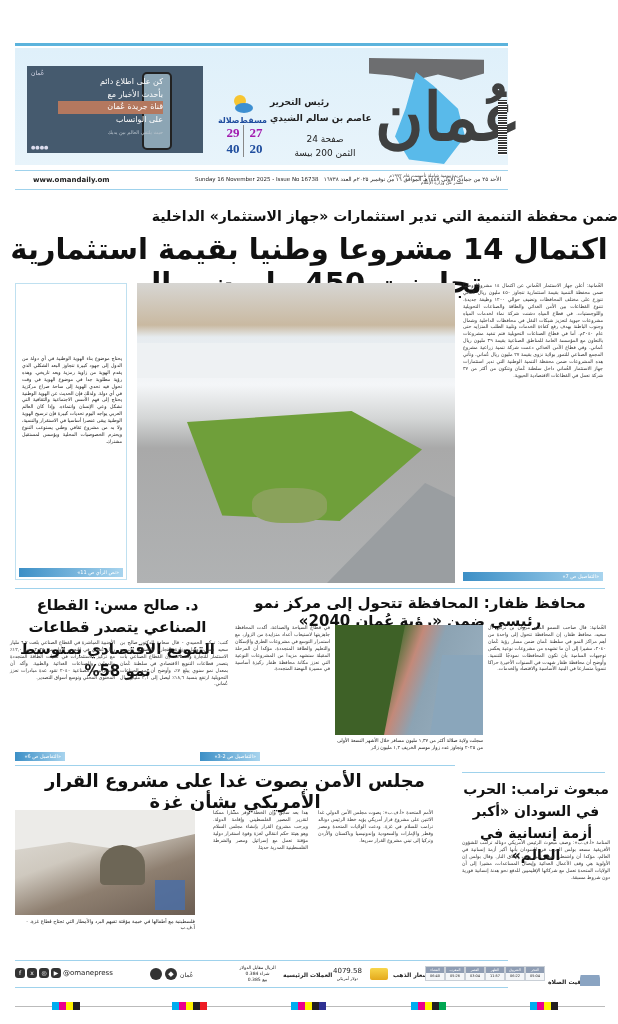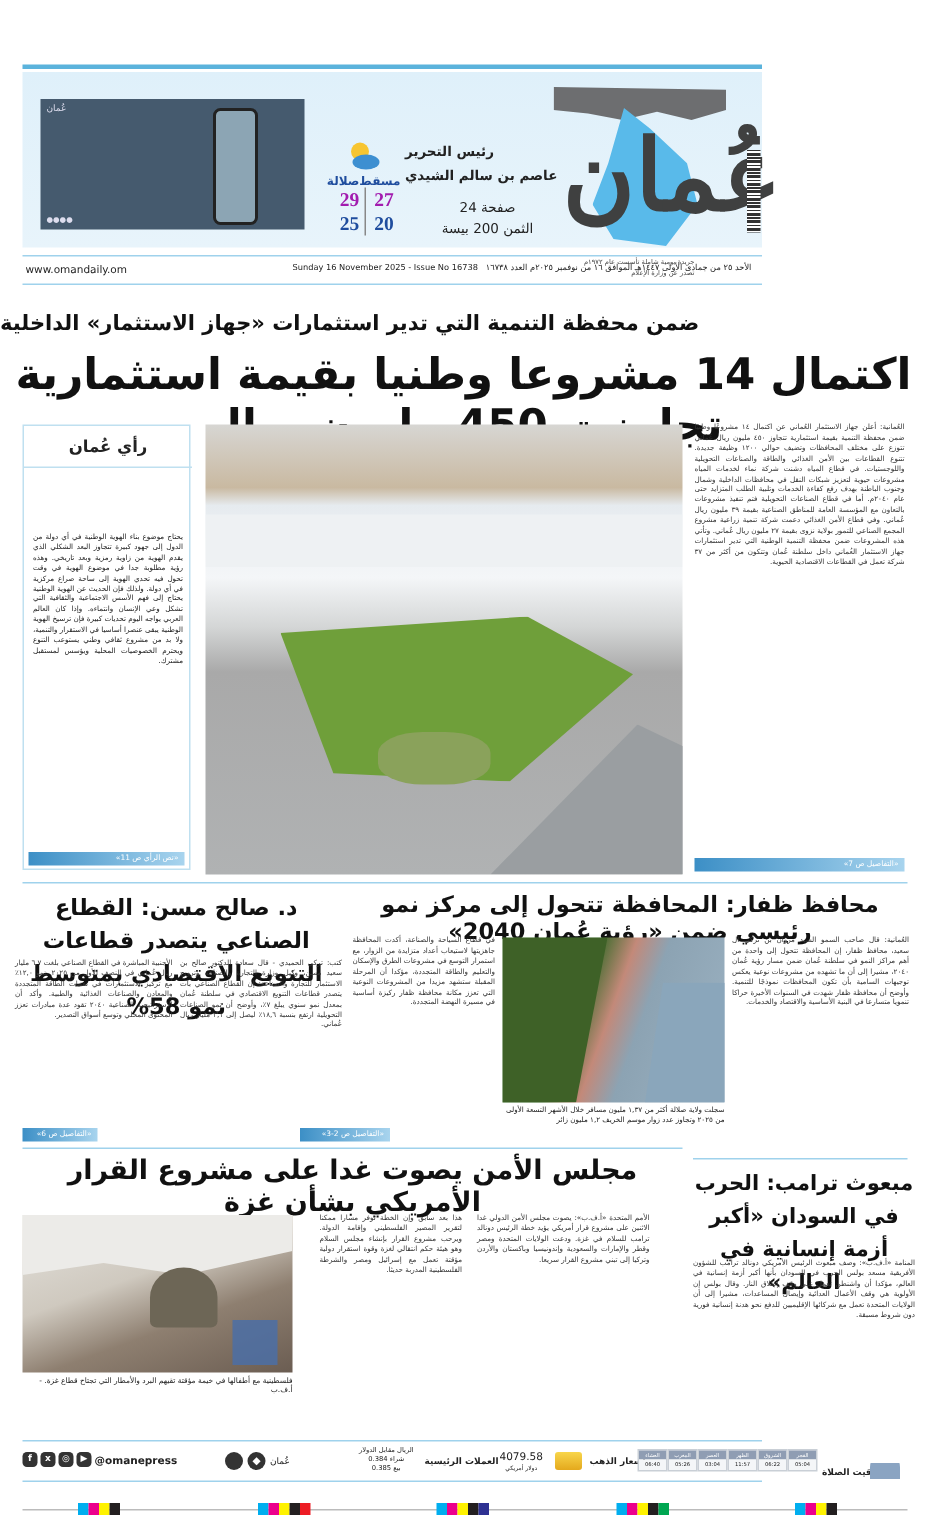--- a/index.html
+++ b/index.html
@@ -23,21 +23,21 @@
 .wcol+.wcol{border-right:1px solid #888}
 .hi{color:#a21caf}.lo{color:#1f4d9e}
 .ad{left:27px;top:66px;width:176px;height:87px;background:#455a6e;overflow:hidden}
 .ad-lines{right:40px;top:10px;width:105px;color:#fff;font-size:8px;line-height:12.5px}
 .ad-hl{background:#b4785f}
 .ad-sub{font-size:5px;color:#b8c3cc}
 .ad-phone{left:115px;top:6px;width:30px;height:78px;border:2px solid #222;border-radius:5px;background:#8ca5b4}
 .ad-brand{left:4px;top:3px;color:#dde;font-size:6px}
 .ad-dots{left:4px;top:78px;color:#dde;font-size:5px}
 .dateline{left:15px;top:170px;width:493px;height:20px;border-top:1px solid #9fd2ec;border-bottom:1px solid #9fd2ec;font-size:6px}
-.url{left:2px;top:5px;font-size:7px;font-weight:normal}
+.url{left:18px;top:5px;font-size:7px;font-weight:bold}
 .date{left:180px;top:5px;font-size:5.5px;white-space:nowrap}
 .pub{right:45px;top:1px;font-size:4.5px;line-height:7px;color:#444}
 .kicker{left:0;top:208px;width:618px;text-align:center;font-size:14px;font-weight:bold;color:#111}
 .headline{left:0;top:232px;width:618px;text-align:center;font-size:29px;font-weight:bold;color:#111;letter-spacing:-.5px}
 .opinion{left:15px;top:283px;width:112px;height:297px;border:1px solid #bfe0f0;background:#fff}
 .op-tag{left:0;top:0;width:112px;height:28px;border-bottom:1px solid #bfe0f0;text-align:center;font-size:11px;font-weight:bold;line-height:28px}
 .op-title{left:4px;top:32px;width:104px;font-size:12px;font-weight:bold;text-align:center;line-height:17px}
 .op-body{left:6px;top:72px;width:100px;font-size:4.8px;line-height:6.9px;text-align:justify}
 .bar{height:9px;background:linear-gradient(90deg,#3c8fc6,#a8d4ee);color:#fff;font-size:5px;line-height:9px;padding:0 4px}
 .photo1{left:137px;top:283px;width:318px;height:300px;background:linear-gradient(180deg,#d7d6d3 0%,#c9b9a1 14%,#e6ebef 18%,#f4f6f8 34%,#d4d6d6 45%,#a9a9a9 55%,#b0b2b3 100%);overflow:hidden}
@@ -64,21 +64,21 @@
 .h-sudan{left:462px;top:778px;width:148px;font-size:14px;line-height:22px}
 .photo3{left:15px;top:810px;width:180px;height:105px;background:linear-gradient(160deg,#e4e2dd 0%,#cfc9bf 40%,#8e7f70 65%,#6b5d52 100%);overflow:hidden}
 .tent{left:0;top:0;width:180px;height:40px;background:#ecebe8;clip-path:polygon(0 0,100% 0,100% 60%,60% 100%,30% 80%,0 100%)}
 .person{left:85px;top:35px;width:45px;height:40px;background:#6d6656;border-radius:50% 50% 10% 10%}
 .crate{left:140px;top:70px;width:30px;height:30px;background:#4b6fa6;opacity:.85}
 .cap3{left:15px;top:918px;width:180px;font-size:5px}
 .sec-c1{left:213px;top:810px;width:95px}
 .sec-c2{left:318px;top:810px;width:115px}
 .sud-c{left:462px;top:840px;width:148px}
 .footer{left:15px;top:960px;width:493px;height:28px;border-top:1px solid #9fd2ec;border-bottom:1px solid #9fd2ec}
-.social{left:0;top:7px;font-size:7px;font-weight:bold;display:flex;gap:2px;align-items:flex-end}
+.social{left:0;top:7px;font-size:7px;font-weight:normal;display:flex;gap:2px;align-items:center}
 .sicon{width:10px;height:10px;border-radius:3px;background:#333;display:inline-block;color:#fff;font-size:6px;text-align:center;line-height:10px}
 .apps{left:135px;top:7px;font-size:6px;display:flex;gap:3px;align-items:center}
 .appicon{width:12px;height:12px;border-radius:50%;background:#333;color:#fff;font-size:7px;text-align:center;line-height:12px}
 .fx{left:215px;top:4px;width:55px;font-size:4.5px;line-height:6px;text-align:center}
 .fx-title{left:268px;top:10px;font-size:6px;font-weight:bold}
 .gold-v{left:318px;top:6px;font-size:7px;text-align:center;line-height:8px}
 .gold-s{font-size:4px}
 .gold-icon{left:355px;top:7px;width:18px;height:12px;background:linear-gradient(#f8d64b,#e4a91d);border-radius:2px}
 .gold-t{left:378px;top:10px;font-size:6px;font-weight:bold}
 .prayer{left:410px;top:5px;display:flex;direction:rtl}
@@ -119,48 +119,54 @@
     <span>مسقط</span>
     <span>صلالة</span>
   </div>
   <div class="wtemps">
     <div class="wcol">
       <div class="hi">27</div>
       <div class="lo">20</div>
     </div>
     <div class="wcol">
       <div class="hi">29</div>
-      <div class="lo">25</div>
+      <div class="lo">40</div>
     </div>
   </div>
 </div>
 
 <div class="abs ad">
   <div class="abs ad-brand">عُمان</div>
   <div class="abs ad-phone"></div>
+  <div class="abs ad-lines rtl">
+    <div>كن على اطلاع دائم</div>
+    <div>بأحدث الأخبار مع</div>
+    <div class="ad-hl">قناة جريدة عُمان</div>
+    <div>على الواتساب</div>
+    <div class="ad-sub">حيث يلتقي العالم بين يديك</div>
+  </div>
   <div class="abs ad-dots">●●●●</div>
 </div>
 
 <div class="abs dateline">
   <span class="abs url">www.omandaily.om</span>
   <span class="abs date">
     <span>Sunday 16 November 2025 - Issue No 16738</span>&nbsp;&nbsp;
     <span>الأحد ٢٥ من جمادى الأولى ١٤٤٧هـ الموافق ١٦ من نوفمبر ٢٠٢٥م العدد ١٦٧٣٨</span>
   </span>
   <div class="abs pub rtl">
     <div>جريدة يومية شاملة تأسست عام ١٩٧٢م</div>
     <div>تصدر عن وزارة الإعلام</div>
   </div>
 </div>
 
-<div class="abs kicker rtl" style="text-align:left">ضمن محفظة التنمية التي تدير استثمارات «جهاز الاستثمار» الداخلية</div>
+<div class="abs kicker rtl" style="text-align:right">ضمن محفظة التنمية التي تدير استثمارات «جهاز الاستثمار» الداخلية</div>
 <div class="abs headline rtl" style="text-align:center">اكتمال 14 مشروعا وطنيا بقيمة استثمارية تجاوزت 450 مليون ريال</div>
 
 <div class="abs opinion">
-  <div class="abs op-tag rtl" style="text-align:center">رأي عُمان</div>
   <div class="abs op-body rtl">يحتاج موضوع بناء الهوية الوطنية في أي دولة من الدول إلى جهود كبيرة تتجاوز البعد الشكلي الذي يقدم الهوية من زاوية رمزية وبعد تاريخي. وهذه رؤية مطلوبة جدا في موضوع الهوية في وقت تحول فيه تحدي الهوية إلى ساحة صراع مركزية في أي دولة. ولذلك فإن الحديث عن الهوية الوطنية يحتاج إلى فهم الأسس الاجتماعية والثقافية التي تشكل وعي الإنسان وانتماءه. وإذا كان العالم العربي يواجه اليوم تحديات كبيرة فإن ترسيخ الهوية الوطنية يبقى عنصرا أساسيا في الاستقرار والتنمية، ولا بد من مشروع ثقافي وطني يستوعب التنوع ويحترم الخصوصيات المحلية ويؤسس لمستقبل مشترك.</div>
   <div class="abs bar rtl" style="left:3px;top:284px;width:104px">«نص الرأي ص 11»</div>
 </div>
 
 <div class="abs photo1">
   <div class="abs bldg"></div>
   <div class="abs road"></div>
   <div class="abs lawn"></div>
   <div class="abs flowers"></div>
 </div>

